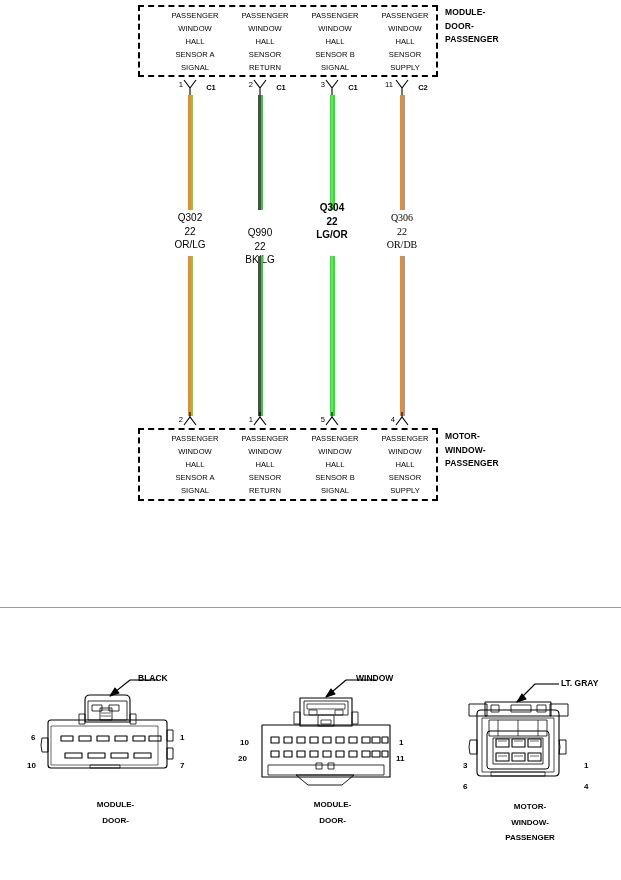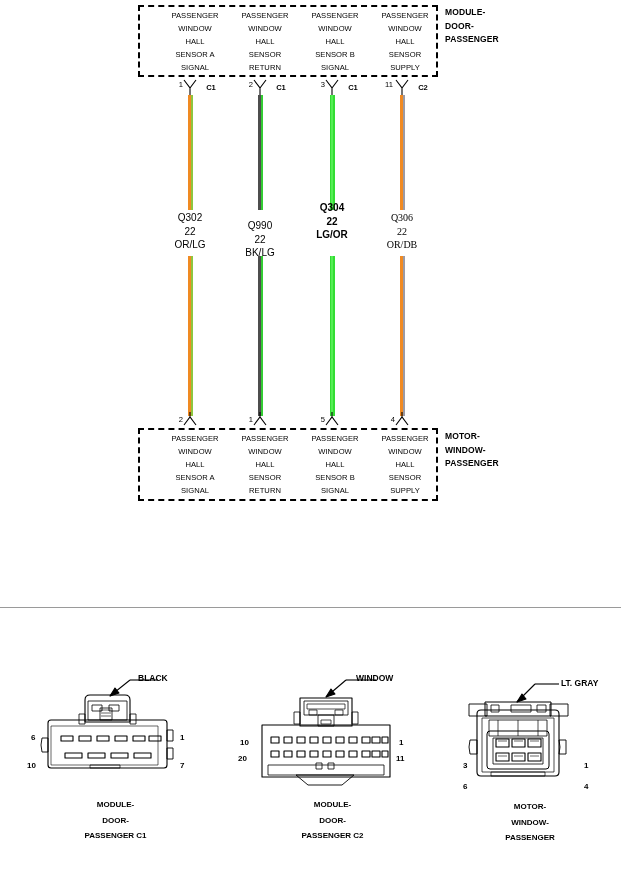--- a/index.html
+++ b/index.html
@@ -185,21 +185,21 @@
   <div class="wire" style="left:330px; top:95px; height:115px;
               background:linear-gradient(to right,#33DD33 0 30%,#55EE55 30% 70%,#33DD33 70% 100%);"></div>
   <div class="wire" style="left:400px; top:95px; height:115px;
               background:linear-gradient(to right,#F08A22 0 58%,#9A9AA5 58% 100%);"></div>
 
   <div class="wire-id" style="left:150px; top:211px;">
     <div>Q302</div>
     <div>22</div>
     <div>OR/LG</div>
   </div>
-  <div class="wire-id" style="left:220px; top:219px;text-align:center;">
+  <div class="wire-id" style="left:220px; top:226px;text-align:center;">
     <div>Q990</div>
     <div>22</div>
     <div>BK/LG</div>
   </div>
   <div class="wire-id" style="left:292px; top:201px;font-weight:bold;">
     <div>Q304</div>
     <div>22</div>
     <div>LG/OR</div>
   </div>
   <div class="wire-id" style="left:362px; top:211px;font-family:Liberation Serif, serif;">
@@ -311,21 +311,20 @@
 
   <div class="cv-color" style="left:138px; top:673px;">BLACK</div>
   <div class="cv-pin" style="left:31px; top:733px;">6</div>
   <div class="cv-pin" style="left:180px; top:733px;">1</div>
   <div class="cv-pin" style="left:27px; top:761px;">10</div>
   <div class="cv-pin" style="left:180px; top:761px;">7</div>
 
   <div class="cv-caption" style="left:33px; top:797px; width:165px;">
     <div>MODULE-</div>
     <div>DOOR-</div>
-    <div>PASSENGER C1</div>
   </div>
 
   <svg class="abs" style="left:248px; top:668px; width:165px; height:120px;" viewBox="0 0 165 120">
     <g fill="none" stroke="#000" stroke-width="1.1" stroke-linejoin="round">
 
       <line x1="98" y1="12" x2="128" y2="12"></line>
       <line x1="98" y1="12" x2="78" y2="29"></line>
       <polygon points="78,29 87,26 83,21" fill="#000" stroke="#000"></polygon>
 
       <path d="M52,30 h52 v28 h-52 z"></path>
@@ -371,21 +370,20 @@
 
   <div class="cv-color" style="left:356px; top:673px;">WINDOW</div>
   <div class="cv-pin" style="left:240px; top:738px;">10</div>
   <div class="cv-pin" style="left:399px; top:738px;">1</div>
   <div class="cv-pin" style="left:238px; top:754px;">20</div>
   <div class="cv-pin" style="left:396px; top:754px;">11</div>
 
   <div class="cv-caption" style="left:250px; top:797px; width:165px;">
     <div>MODULE-</div>
     <div>DOOR-</div>
-    <div>PASSENGER C2</div>
   </div>
 
   <svg class="abs" style="left:455px; top:668px; width:150px; height:125px;" viewBox="0 0 150 125">
     <g fill="none" stroke="#000" stroke-width="1.1" stroke-linejoin="round">
 
       <line x1="80" y1="16" x2="104" y2="16"></line>
       <line x1="80" y1="16" x2="62" y2="34"></line>
       <polygon points="62,34 71,31 67,26" fill="#000" stroke="#000"></polygon>
 
       <path d="M14,36 h18 v12 h-18 z" stroke-width="0.9"></path>

